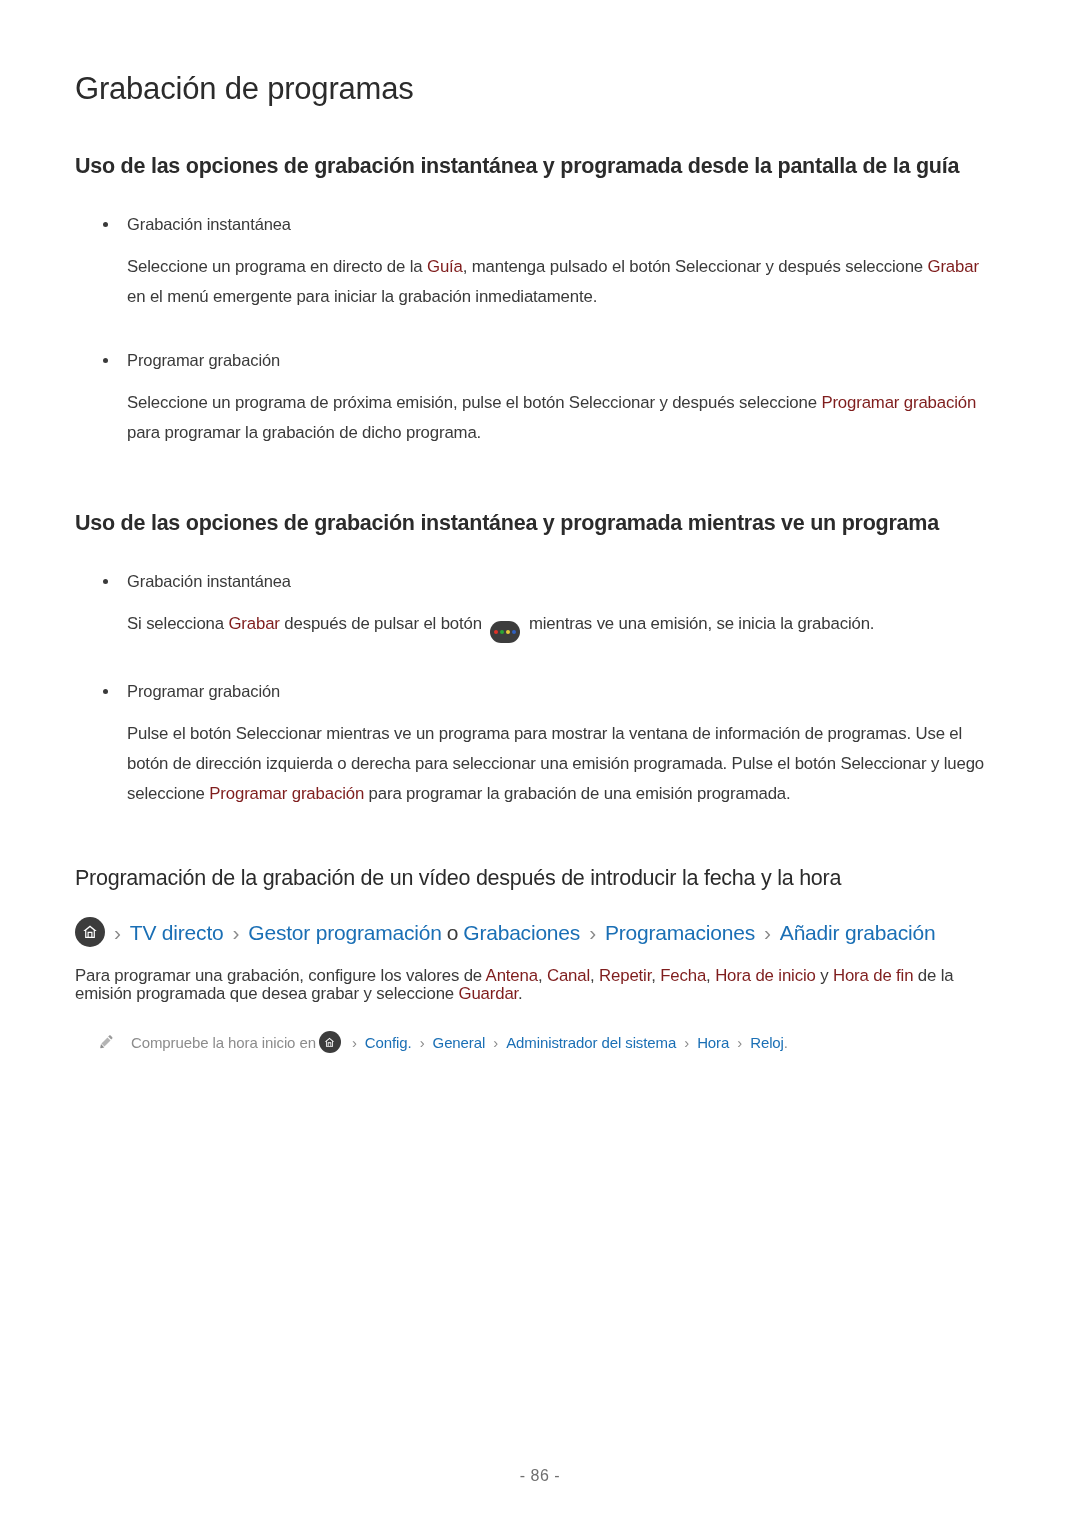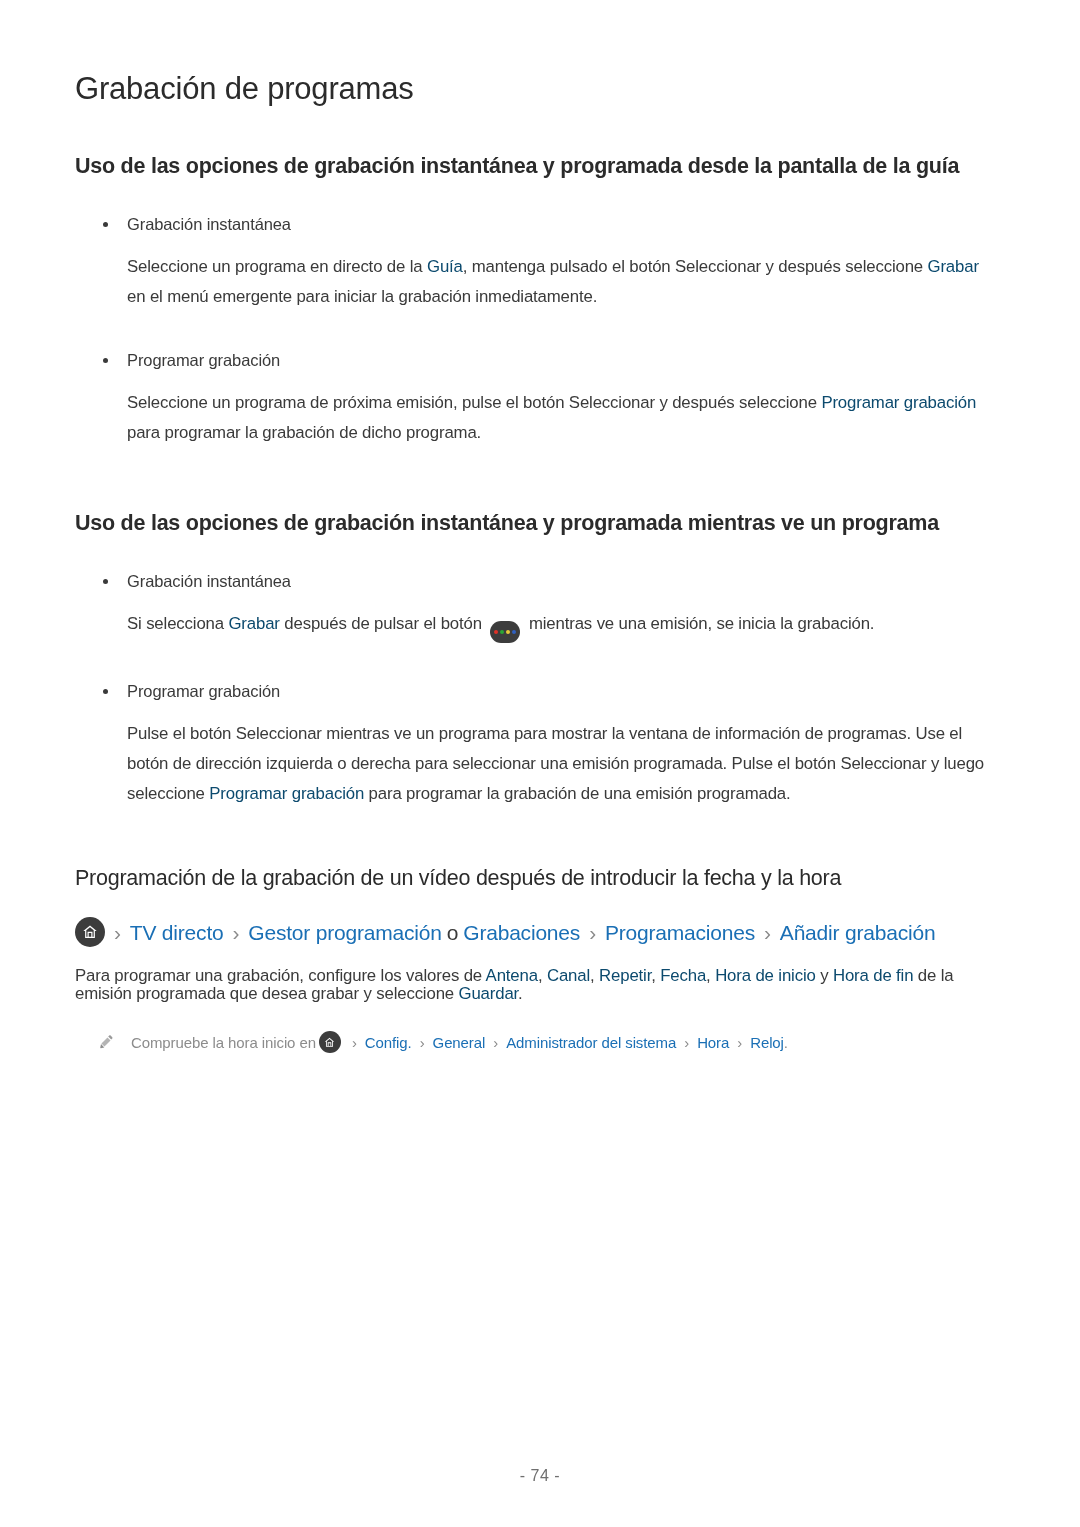--- a/index.html
+++ b/index.html
@@ -85,21 +85,21 @@
   .flush-para {
     padding-left: 0;
     padding-right: 10px;
     font-size: 16.8px;
     line-height: 18px;
     color: #3a3a3a;
     letter-spacing: -0.15px;
     margin-top: 20px;
   }
 
-  .lnk { color: #0c4a6e; }
+  .lnk { color: #7f1d1d; }
   .sep { color: #8a8a8a; padding: 0 7px; font-size: 17px; }
 
   
   .breadcrumb {
     margin-top: 24px;
     display: flex;
     align-items: center;
     flex-wrap: wrap;
     font-size: 21px;
     color: #1a6fb5;
@@ -282,15 +282,15 @@
     <span class="crumb">General</span>
     <span class="sep">›</span>
     <span class="crumb">Administrador del sistema</span>
     <span class="sep">›</span>
     <span class="crumb">Hora</span>
     <span class="sep">›</span>
     <span class="crumb">Reloj</span>
       <span class="dotend">.</span>
   </div>
 
-  <div class="page-footer">- 74 -</div>
+  <div class="page-footer">- 86 -</div>
 
 </div>
 
 </body></html>

